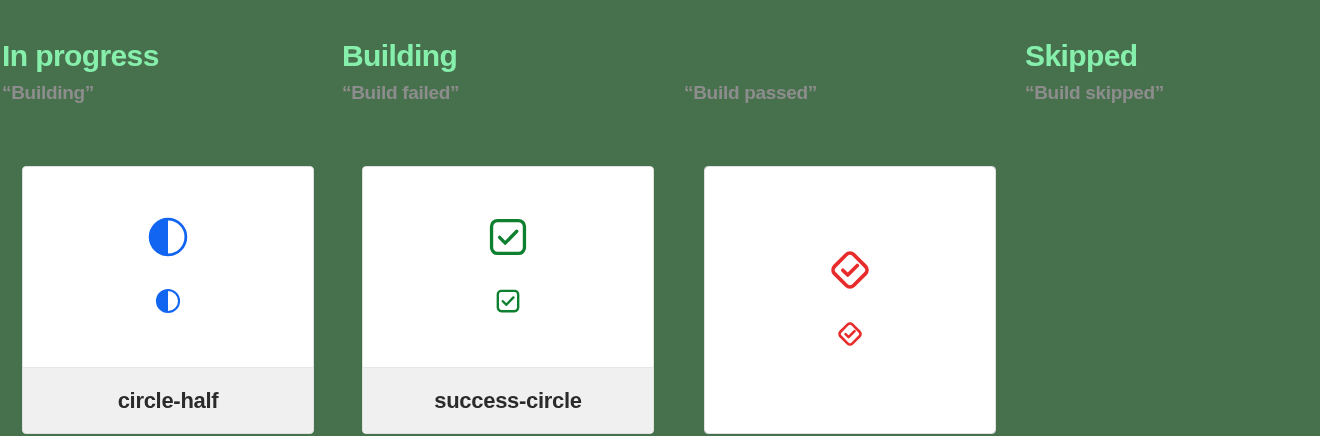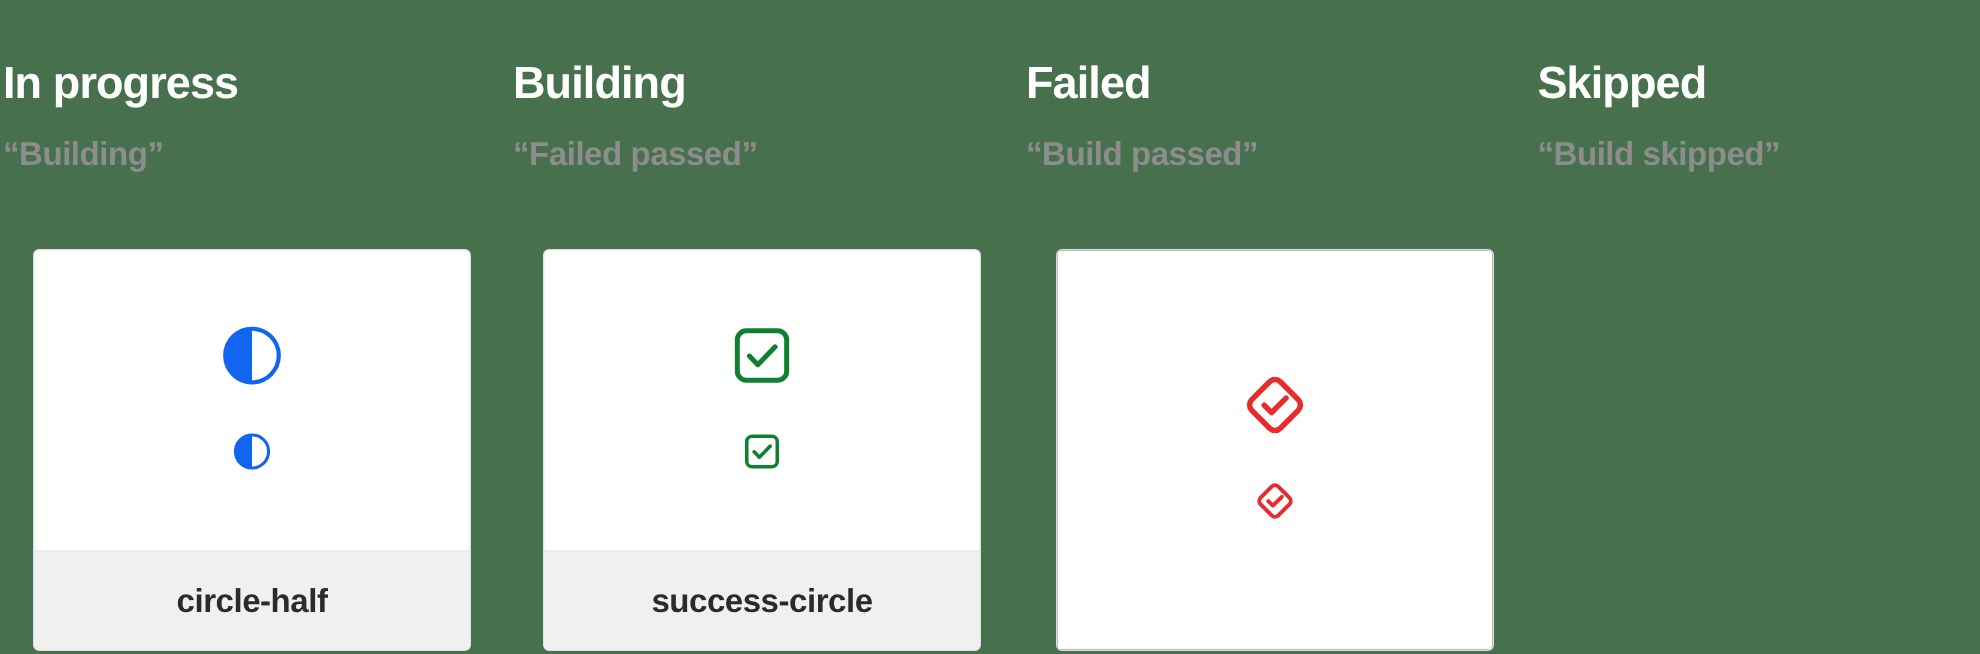--- a/index.html
+++ b/index.html
@@ -34,30 +34,30 @@
 
   
   .heading {
     position: absolute;
     top: 38px;
     left: 0;
     margin: 0;
     font-size: 30px;
     font-weight: bold;
     letter-spacing: -0.6px;
-    color: #ffffff;
+    color: #86efac;
     line-height: 36px;
     white-space: nowrap;
   }
   .subheading {
     position: absolute;
-    top: 90px;
+    top: 80px;
     left: 0;
     margin: 0;
-    font-size: 22px;
+    font-size: 19px;
     font-weight: bold;
     letter-spacing: -0.3px;
     color: #8d8d8d;
     line-height: 26px;
     white-space: nowrap;
   }
 
   
   .card {
     position: absolute;
@@ -133,21 +133,21 @@
         </span>
       </div>
       <div class="card-footer">
         <span class="card-footer-label">circle-half</span>
       </div>
     </div>
   </div>
 
   <div class="column col-1">
     <h2 class="heading">Building</h2>
-    <p class="subheading">“Failed passed”</p>
+    <p class="subheading">“Build failed”</p>
     <div class="card">
       <div class="card-body">
         <span class="icon-slot icon-lg">
           <svg viewBox="0 0 24 24">
             <rect x="2.6" y="2.6" width="18.8" height="18.8" rx="3.4" ry="3.4" fill="none" stroke="#0f8030" stroke-width="1.9"></rect>
             <path d="M7.2 12.2 L10.4 15.5 L17 8.7" fill="none" stroke="#0f8030" stroke-width="1.9" stroke-linecap="round" stroke-linejoin="round"></path>
           </svg>
         </span>
         <span class="icon-slot icon-sm">
           <svg viewBox="0 0 24 24">
@@ -156,21 +156,20 @@
           </svg>
         </span>
       </div>
       <div class="card-footer">
         <span class="card-footer-label">success-circle</span>
       </div>
     </div>
   </div>
 
   <div class="column col-2">
-    <h2 class="heading">Failed</h2>
     <p class="subheading">“Build passed”</p>
     <div class="card">
       <div class="card-body">
         <span class="icon-slot icon-lg">
           <svg viewBox="0 0 24 24">
             <g transform="rotate(45 12 12)">
               <rect x="4.3" y="4.3" width="15.4" height="15.4" rx="2.9" ry="2.9" fill="none" stroke="#e82c2c" stroke-width="2.1"></rect>
             </g>
             <path d="M7.9 12.1 L10.7 14.9 L16.2 9.4" fill="none" stroke="#e82c2c" stroke-width="2.1" stroke-linecap="round" stroke-linejoin="round"></path>
           </svg>

